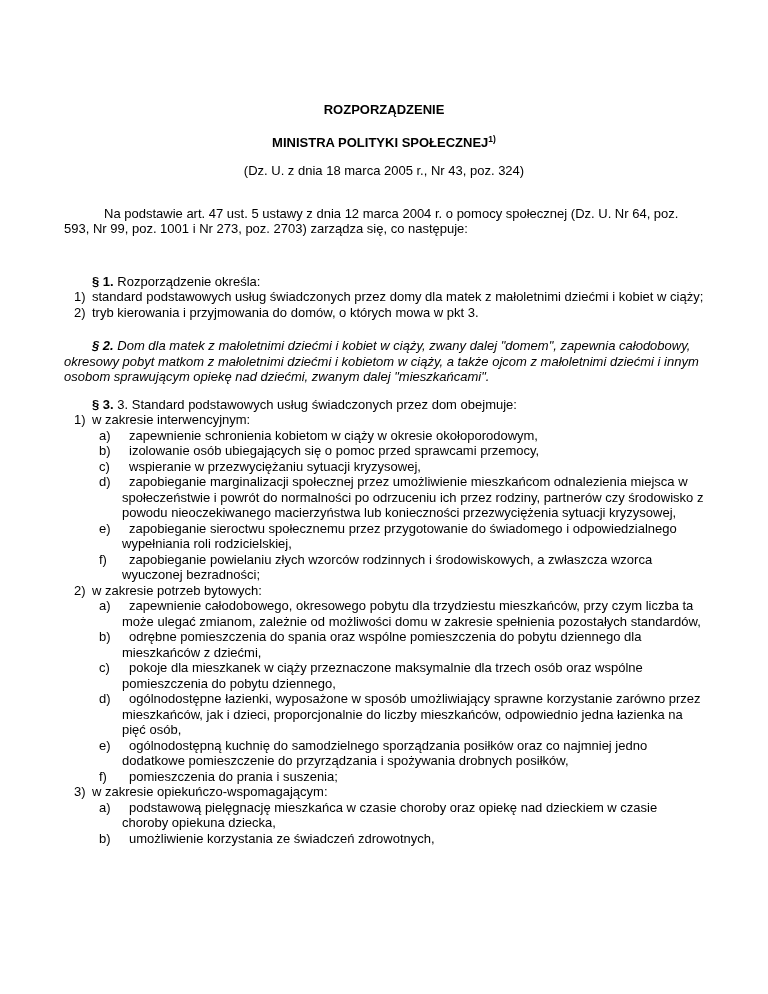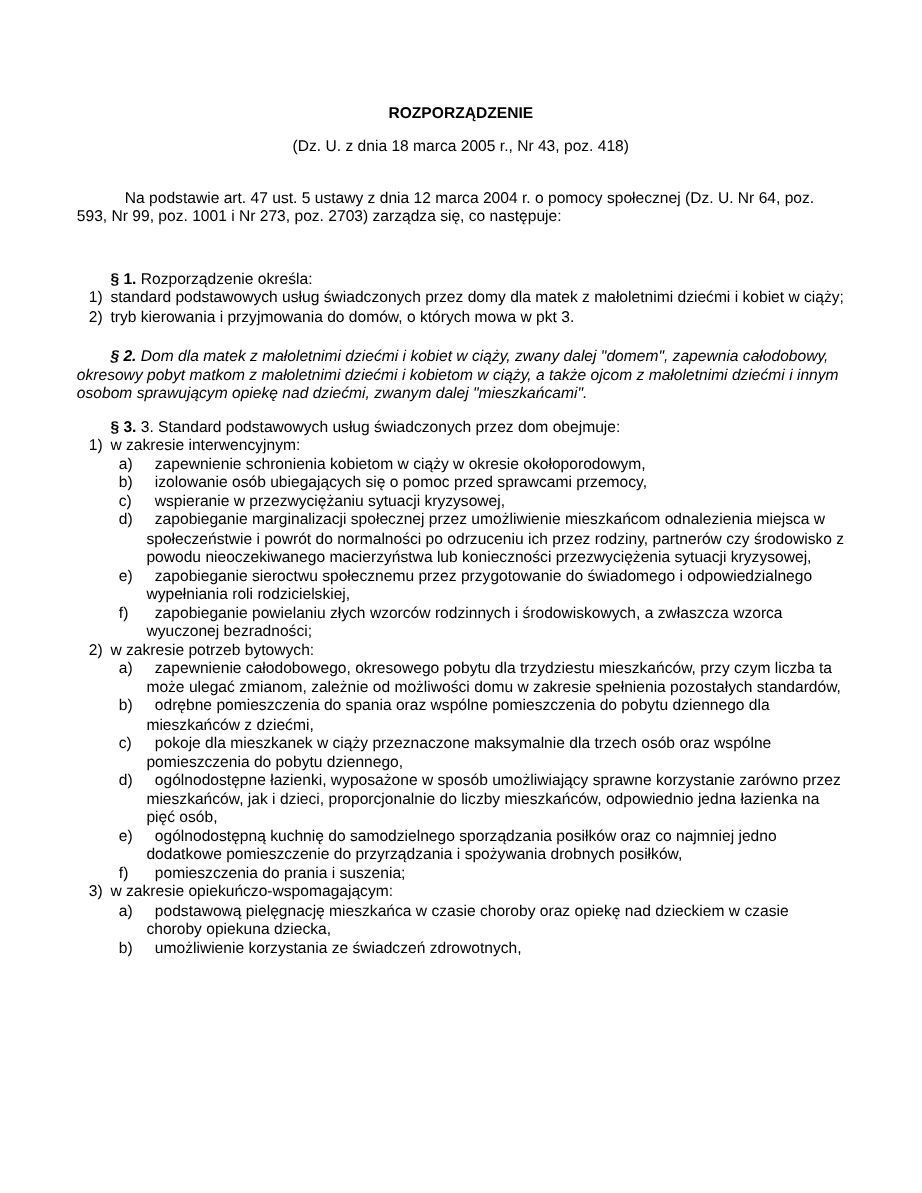--- a/index.html
+++ b/index.html
@@ -7,21 +7,21 @@
   body {
     width: 768px; height: 994px;
     font-family: "Liberation Sans", sans-serif;
     font-size: 13px; line-height: 15.5px;
     color: #000000;
     overflow: hidden;
   }
   .page { padding: 85px 64px 0 64px; }
 
   .doc-header { text-align: center; }
-  .doc-title { font-weight: bold; line-height: 17px; }
+  .doc-title { font-weight: bold; line-height: 17px; margin-top: 16px; }
   sup.fn { font-size: 8.5px; vertical-align: super; line-height: 0; font-weight: bold; }
   .doc-date { margin-top: 13px; }
   .doc-subject { font-weight: bold; margin-top: 13px; }
   .doc-journal { margin-top: 12px; }
 
   .preamble { margin-top: 27px; text-indent: 40px; }
 
   .para { text-indent: 28px; }
   .para .label { font-weight: bold; }
   .p1 { margin-top: 37px; }
@@ -33,21 +33,22 @@
   .li2 { position: relative; padding-left: 58px; text-indent: 7px; }
   .li2 > .marker { position: absolute; left: 35px; top: 0; text-indent: 0; }
 </style>
 </head>
 <body>
 
 <div class="page">
 
   <div class="doc-header">
     <div class="doc-title">ROZPORZĄDZENIE</div>
-    <div class="doc-journal">(Dz. U. z dnia 18 marca 2005 r., Nr 43, poz. 418)</div>
+    <div class="doc-title"><span>MINISTRA POLITYKI SPOŁECZNEJ</span><sup class="fn">1)</sup></div>
+    <div class="doc-journal">(Dz. U. z dnia 18 marca 2005 r., Nr 43, poz. 324)</div>
   </div>
 
   <p class="preamble">Na podstawie art. 47 ust. 5 ustawy z dnia 12 marca 2004 r. o pomocy społecznej (Dz. U. Nr 64, poz. 593, Nr 99, poz. 1001 i Nr 273, poz. 2703) zarządza się, co następuje:</p>
 
   <p class="para p1"><span class="label">§ 1.</span> <span>Rozporządzenie określa:</span></p>
   <div class="li1"><span class="marker">1)</span><span>standard podstawowych usług świadczonych przez domy dla matek z małoletnimi dziećmi i kobiet w ciąży;</span></div>
   <div class="li1"><span class="marker">2)</span><span>tryb kierowania i przyjmowania do domów, o których mowa w pkt 3.</span></div>
 
   <p class="para p2"><span class="label">§ 2.</span> <span>Dom dla matek z małoletnimi dziećmi i kobiet w ciąży, zwany dalej "domem", zapewnia całodobowy, okresowy pobyt matkom z małoletnimi dziećmi i kobietom w ciąży, a także ojcom z małoletnimi dziećmi i innym osobom sprawującym opiekę nad dziećmi, zwanym dalej "mieszkańcami".</span></p>
 

